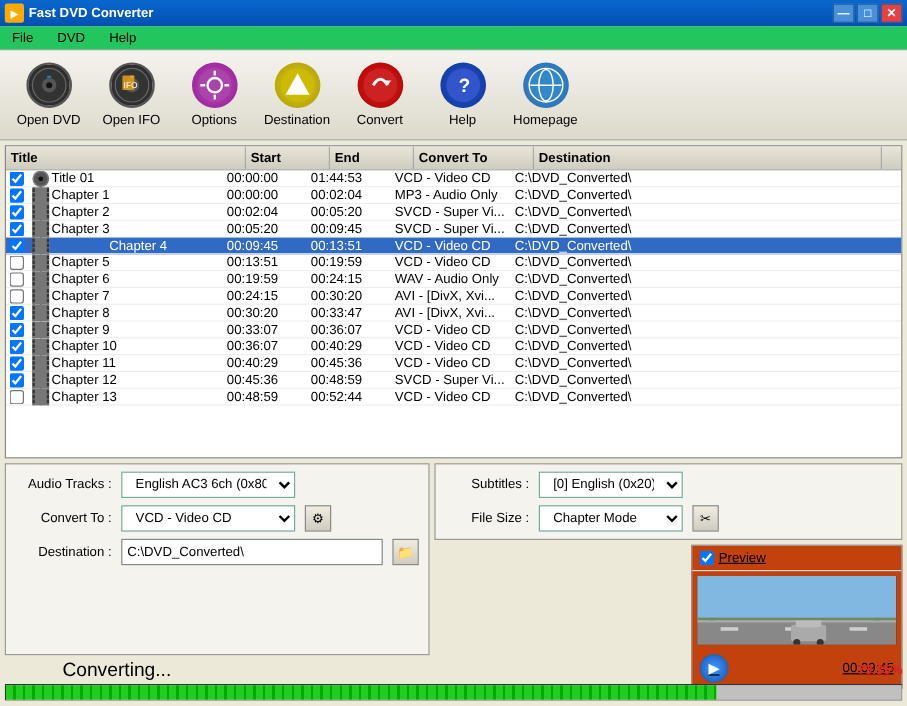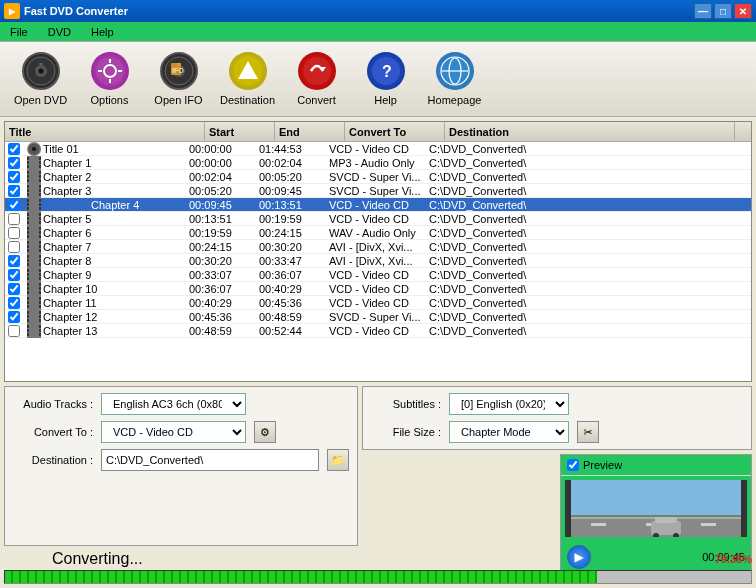--- a/index.html
+++ b/index.html
@@ -149,22 +149,22 @@
     .progress-bar-bg {
       height: 14px; background: #c0c0c0; border: 1px inset #888; border-radius: 1px;
     }
     .progress-bar-fill {
       height: 100%; background: repeating-linear-gradient(90deg, #22cc22 0px, #22cc22 6px, #00aa00 6px, #00aa00 8px);
       width: 79.35%;
     }
     
     
     .preview-panel {
-      width: 192px; border: 1px solid #999; background: #22c55e;
-      display: flex; flex-direction: column;
+      width: 176px; border: 1px solid #999; background: #c2410c;
+      display: flex; flex-direction: column; text-decoration: underline;
     }
     .preview-header { display: flex; align-items: center; gap: 4px; padding: 4px 6px; border-bottom: 1px solid #ddd; }
     .preview-check { width: 12px; height: 12px; }
     .preview-label { font-size: 11px; }
     .preview-image {
       flex: 1; background: #333; margin: 4px; display: flex; align-items: center; justify-content: center;
       overflow: hidden; position: relative;
     }
     .preview-controls { display: flex; align-items: center; justify-content: space-between; padding: 4px 6px; }
     .play-btn {
@@ -204,46 +204,46 @@
   <div class="toolbar-btn">
     <div class="toolbar-icon icon-open-dvd">
       <svg width="32" height="32" viewBox="0 0 32 32">
         <circle cx="16" cy="16" r="14" fill="#333" stroke="#666" stroke-width="1"></circle>
         <circle cx="16" cy="16" r="6" fill="#555"></circle>
         <circle cx="16" cy="16" r="2.5" fill="#111"></circle>
         <ellipse cx="16" cy="9" rx="2" ry="1" fill="rgba(0,180,255,0.6)"></ellipse>
       </svg>
     </div>
     <span class="toolbar-label">Open DVD</span>
+  </div>
+  <div class="toolbar-btn">
+    <div class="toolbar-icon icon-open-ifo">
+      <svg width="32" height="32" viewBox="0 0 32 32">
+        <circle cx="16" cy="16" r="14" fill="#333" stroke="#666" stroke-width="1"></circle>
+        <circle cx="16" cy="16" r="6" fill="#555"></circle>
+        <circle cx="16" cy="16" r="2.5" fill="#111"></circle>
+        <ellipse cx="16" cy="9" rx="2" ry="1" fill="rgba(255,170,0,0.8)"></ellipse>
+        <rect x="8" y="8" width="10" height="12" rx="1" fill="#e8a020" opacity="0.85"></rect>
+        <text x="9" y="18" font-size="7" fill="white">IFO</text>
+      </svg>
+    </div>
+    <span class="toolbar-label">Open IFO</span>
   </div>
   <div class="toolbar-btn">
     <div class="toolbar-icon icon-options">
       <svg width="32" height="32" viewBox="0 0 32 32">
         <circle cx="16" cy="16" r="14" fill="#aa44aa"></circle>
         <circle cx="16" cy="16" r="6" fill="none" stroke="#fff" stroke-width="2"></circle>
         <line x1="16" y1="4" x2="16" y2="8" stroke="#fff" stroke-width="2"></line>
         <line x1="16" y1="24" x2="16" y2="28" stroke="#fff" stroke-width="2"></line>
         <line x1="4" y1="16" x2="8" y2="16" stroke="#fff" stroke-width="2"></line>
         <line x1="24" y1="16" x2="28" y2="16" stroke="#fff" stroke-width="2"></line>
       </svg>
     </div>
     <span class="toolbar-label">Options</span>
-  </div>
-  <div class="toolbar-btn">
-    <div class="toolbar-icon icon-open-ifo">
-      <svg width="32" height="32" viewBox="0 0 32 32">
-        <circle cx="16" cy="16" r="14" fill="#333" stroke="#666" stroke-width="1"></circle>
-        <circle cx="16" cy="16" r="6" fill="#555"></circle>
-        <circle cx="16" cy="16" r="2.5" fill="#111"></circle>
-        <ellipse cx="16" cy="9" rx="2" ry="1" fill="rgba(255,170,0,0.8)"></ellipse>
-        <rect x="8" y="8" width="10" height="12" rx="1" fill="#e8a020" opacity="0.85"></rect>
-        <text x="9" y="18" font-size="7" fill="white">IFO</text>
-      </svg>
-    </div>
-    <span class="toolbar-label">Open IFO</span>
   </div>
   <div class="toolbar-btn">
     <div class="toolbar-icon icon-destination">
       <svg width="32" height="32" viewBox="0 0 32 32">
         <circle cx="16" cy="16" r="14" fill="#ccbb00"></circle>
         <polygon points="16,6 26,24 6,24" fill="white"></polygon>
       </svg>
     </div>
     <span class="toolbar-label">Destination</span>
   </div>

